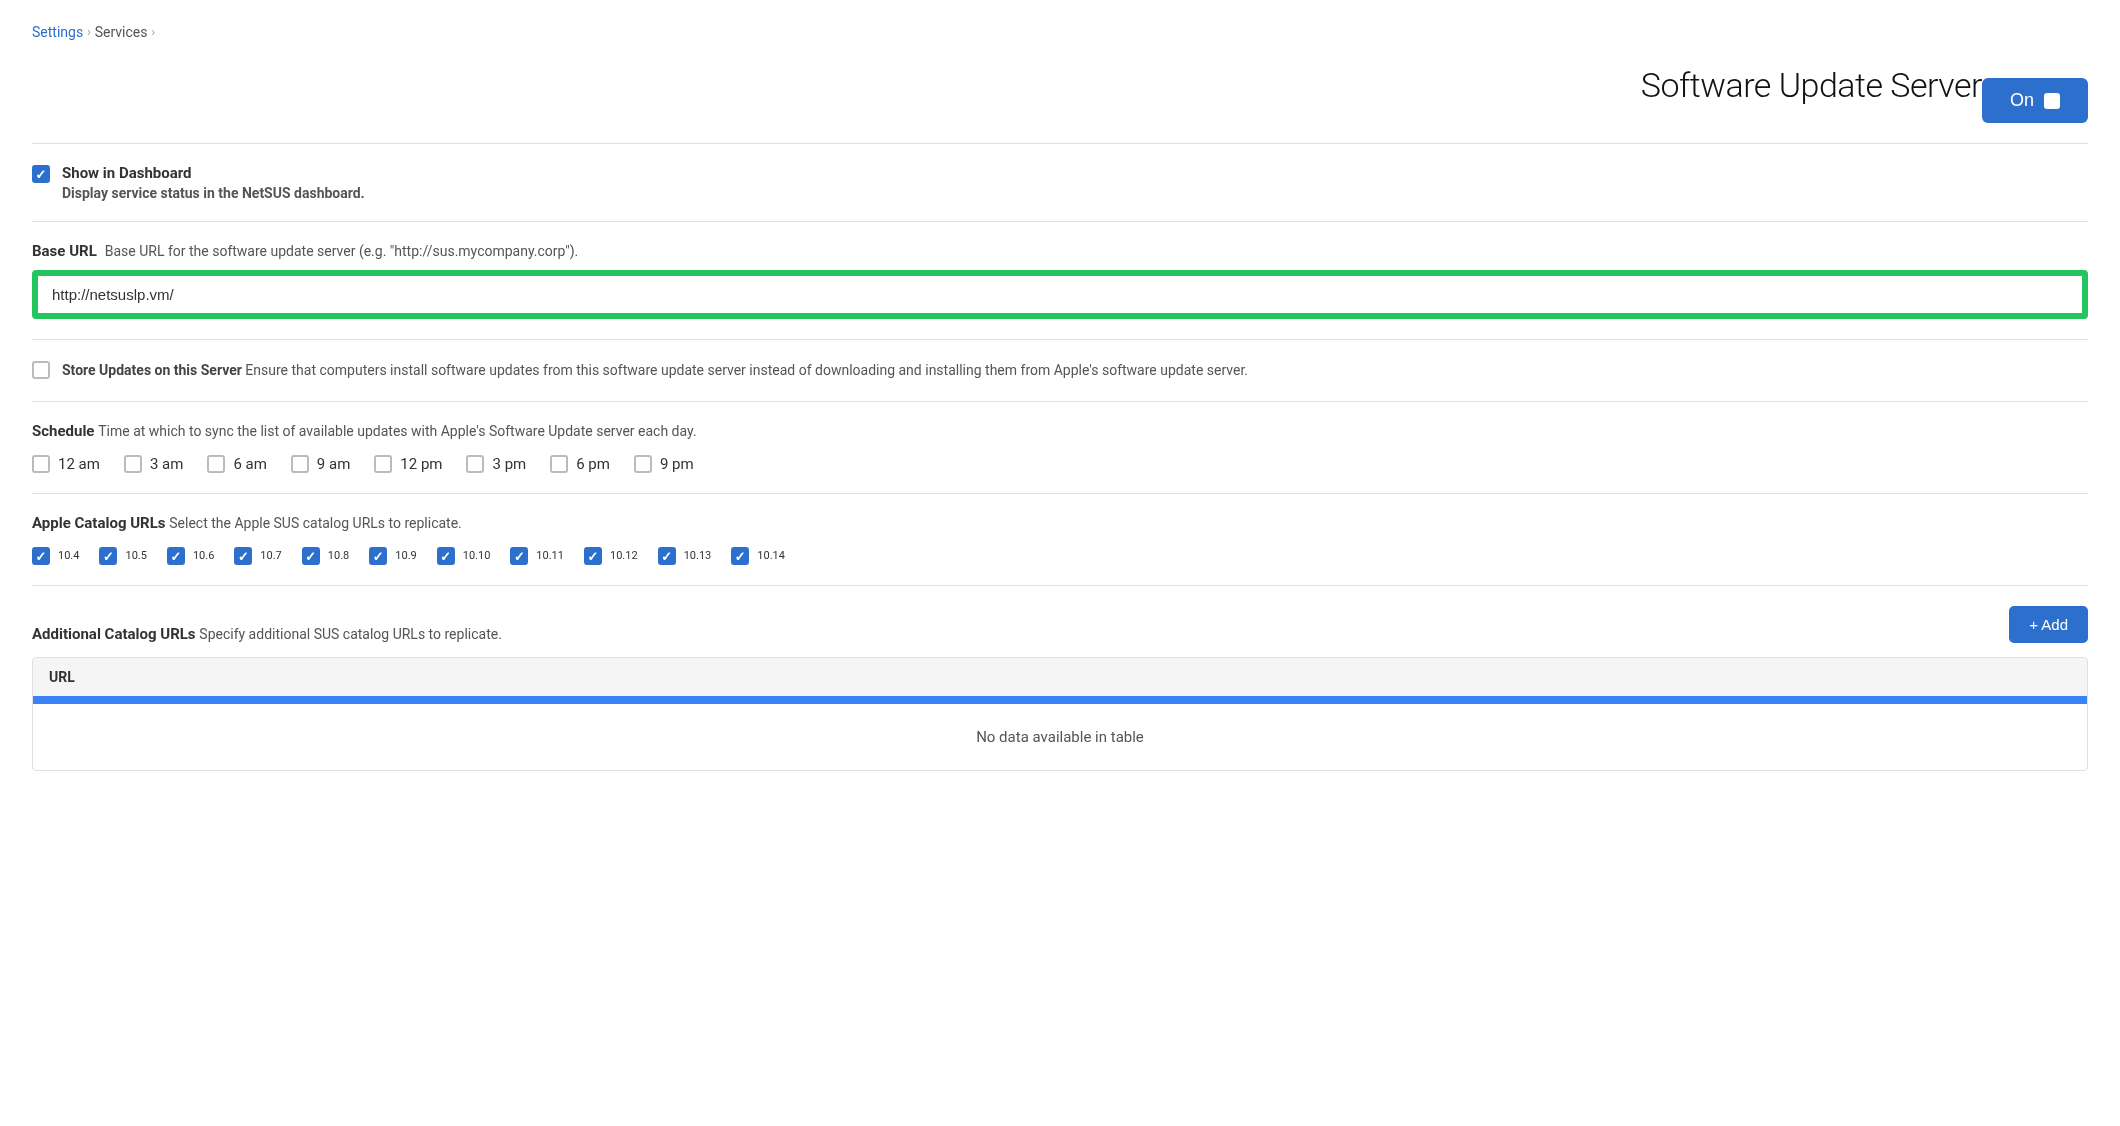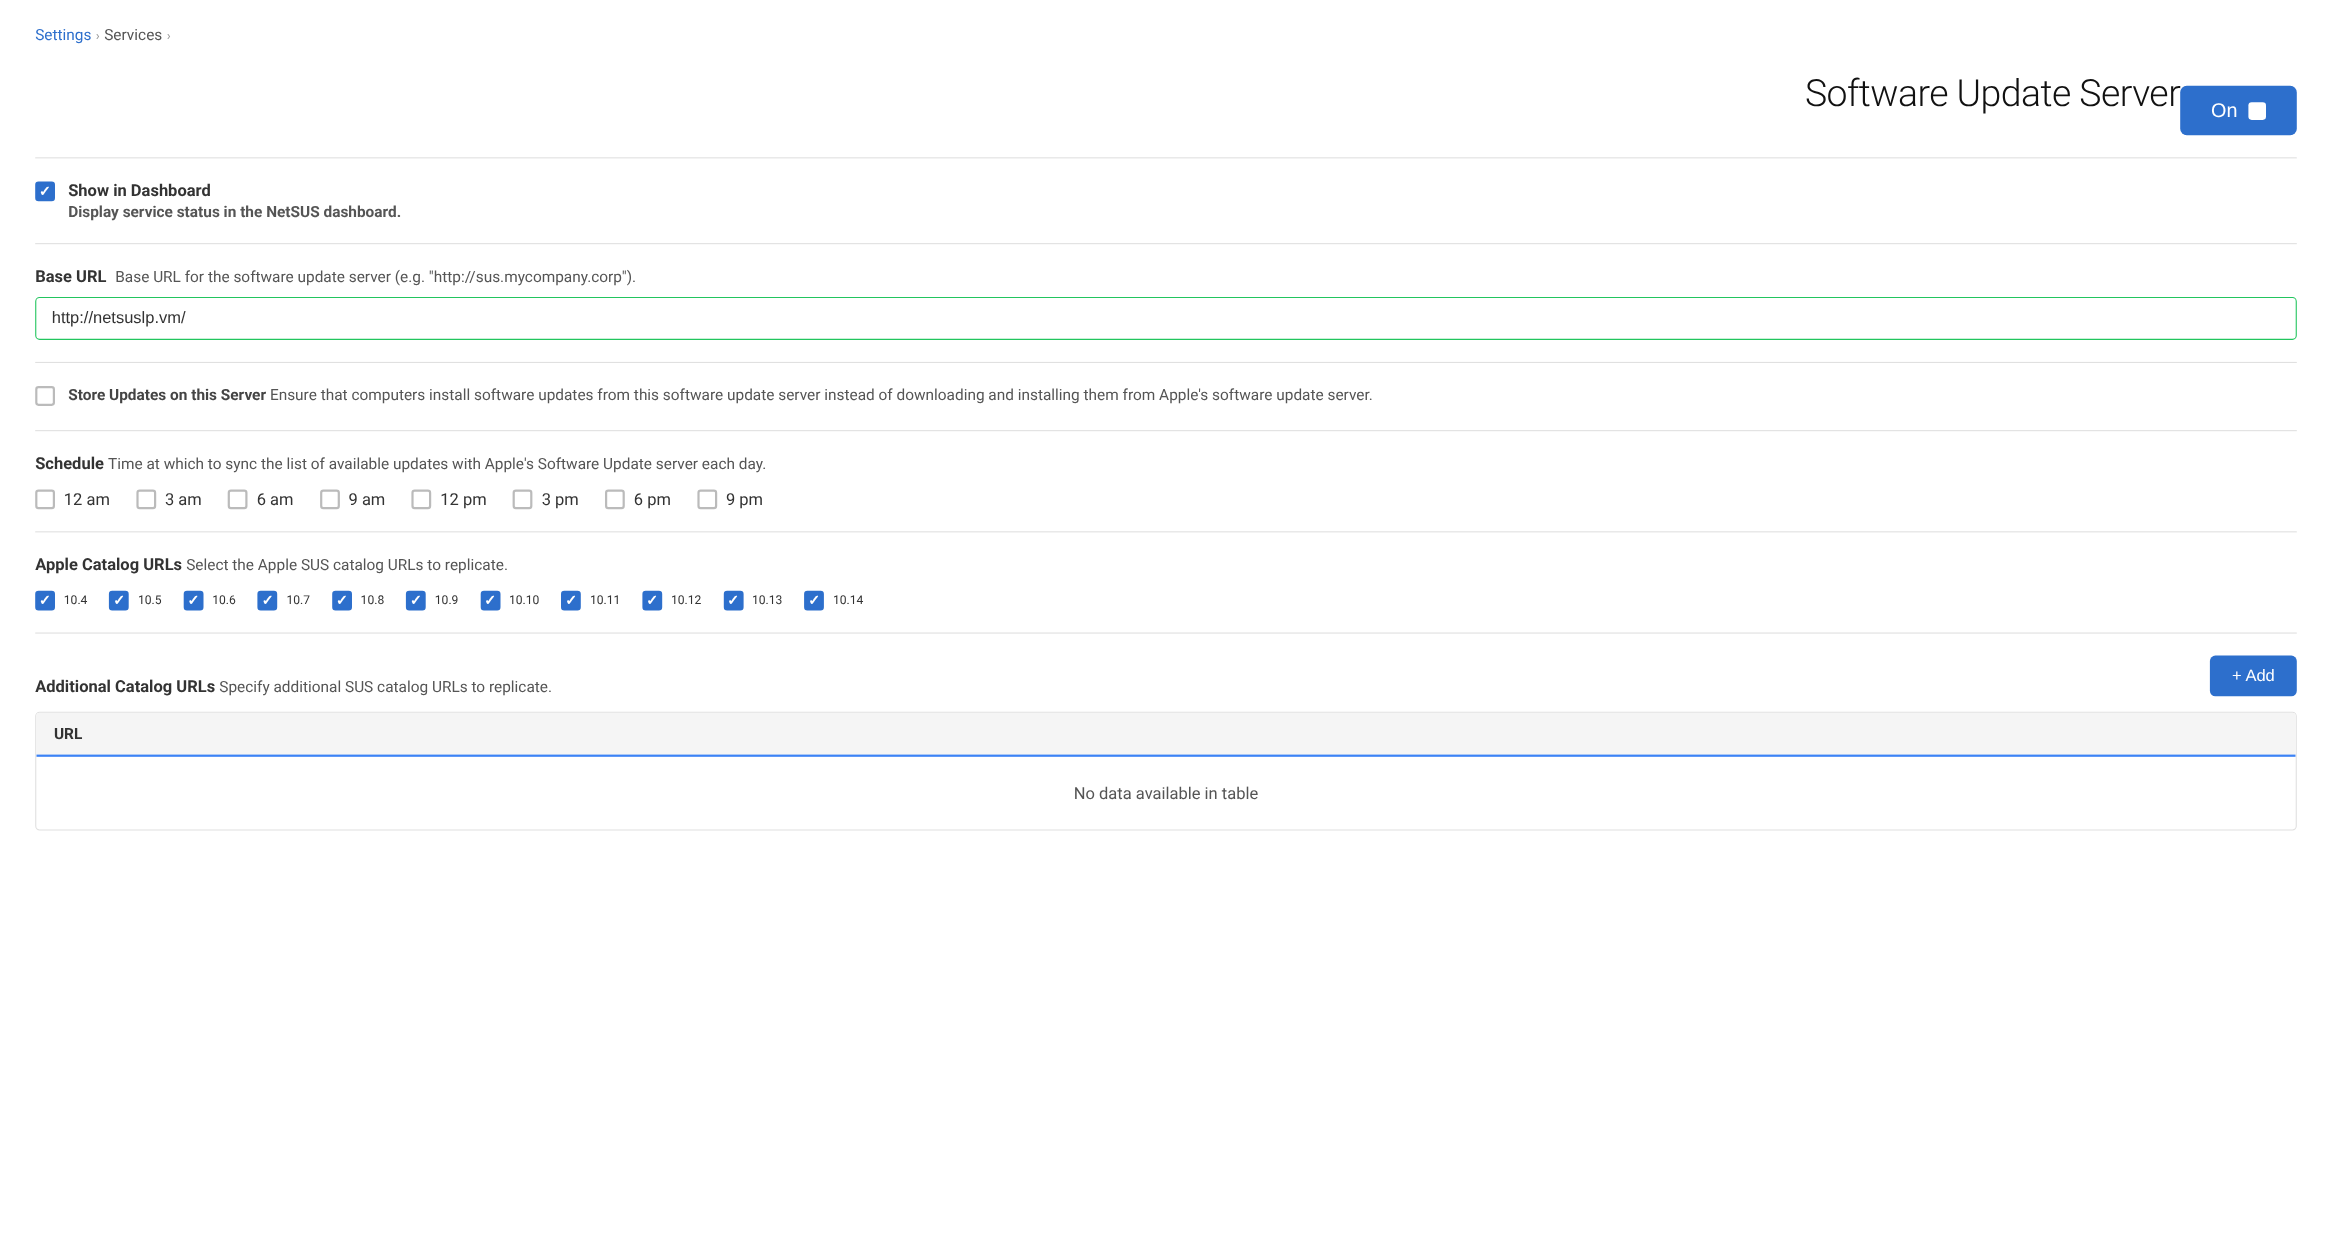--- a/index.html
+++ b/index.html
@@ -123,21 +123,21 @@
     }
     .base-url-label {
       display: flex;
       align-items: baseline;
       gap: 8px;
       margin-bottom: 10px;
     }
     .base-url-input {
       width: 100%;
       padding: 10px 14px;
-      border: 1px solid #22c55e;
+      border: 6px solid #22c55e;
       border-radius: 4px;
       font-size: 15px;
       color: #333;
       background: #fff;
       outline: none;
     }
     .store-updates-section {
       padding: 20px 0;
       border-bottom: 1px solid #e0e0e0;
       display: flex;
@@ -216,21 +216,21 @@
       align-items: center;
       gap: 6px;
     }
     .table-container {
       border: 1px solid #e0e0e0;
       border-radius: 4px;
       overflow: hidden;
     }
     .table-header {
       background: #f5f5f5;
-      border-bottom: 2px solid #3b82f6;
+      border-bottom: 8px solid #3b82f6;
       padding: 10px 16px;
     }
     .table-header-cell {
       font-weight: 700;
       font-size: 14px;
       color: #333;
     }
     .table-empty {
       padding: 24px 16px;
       text-align: center;

